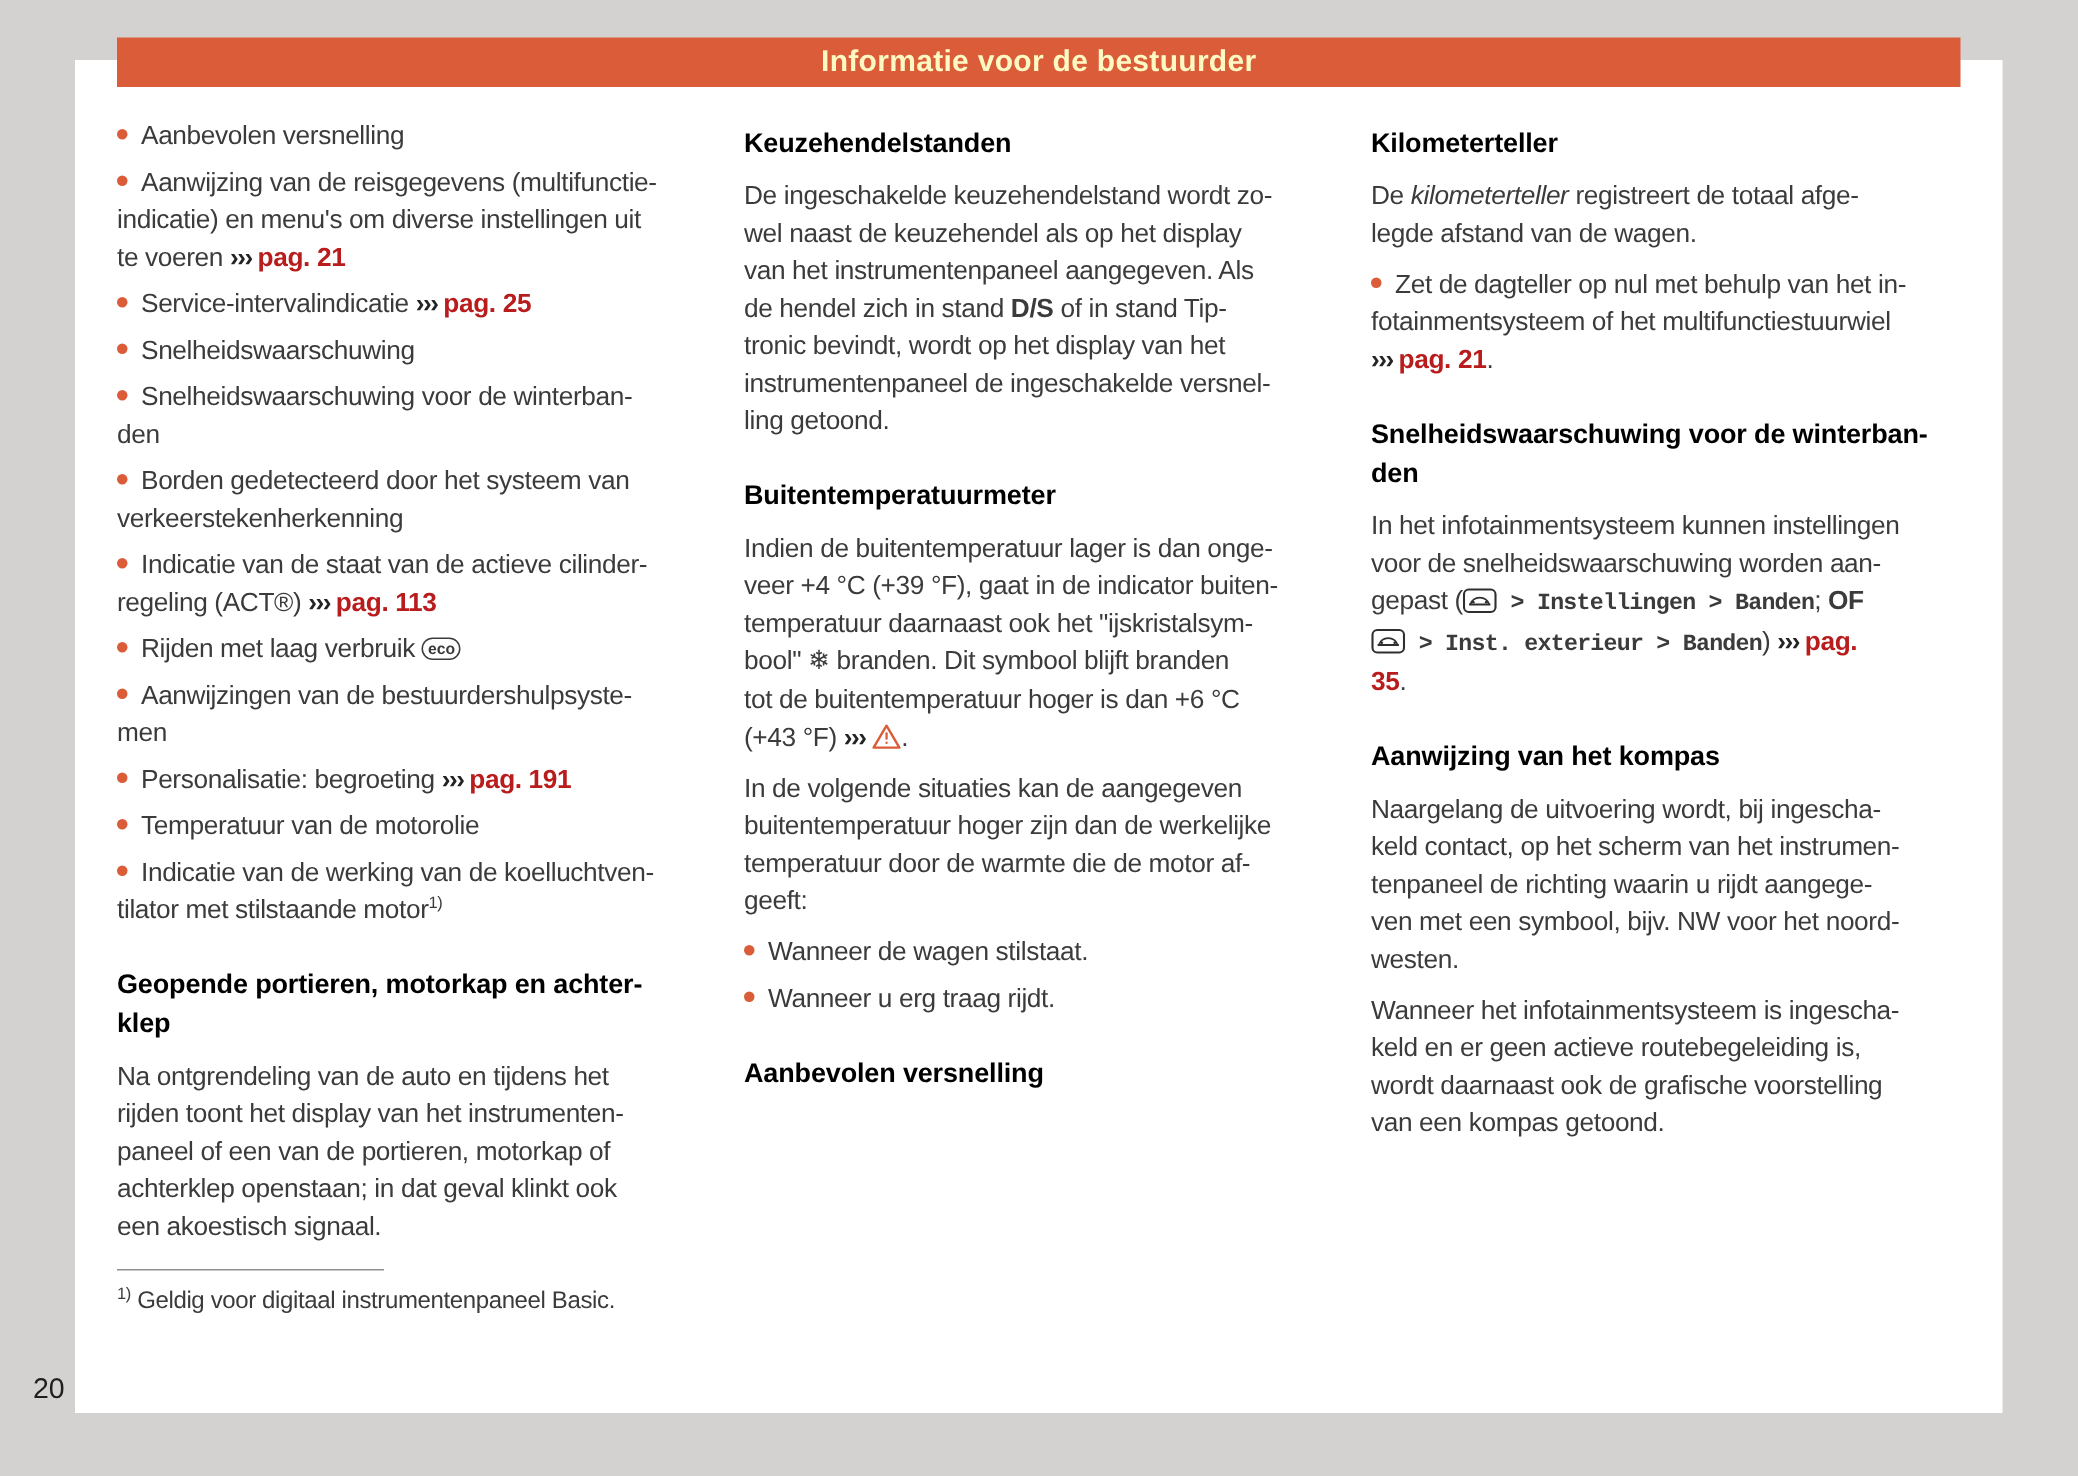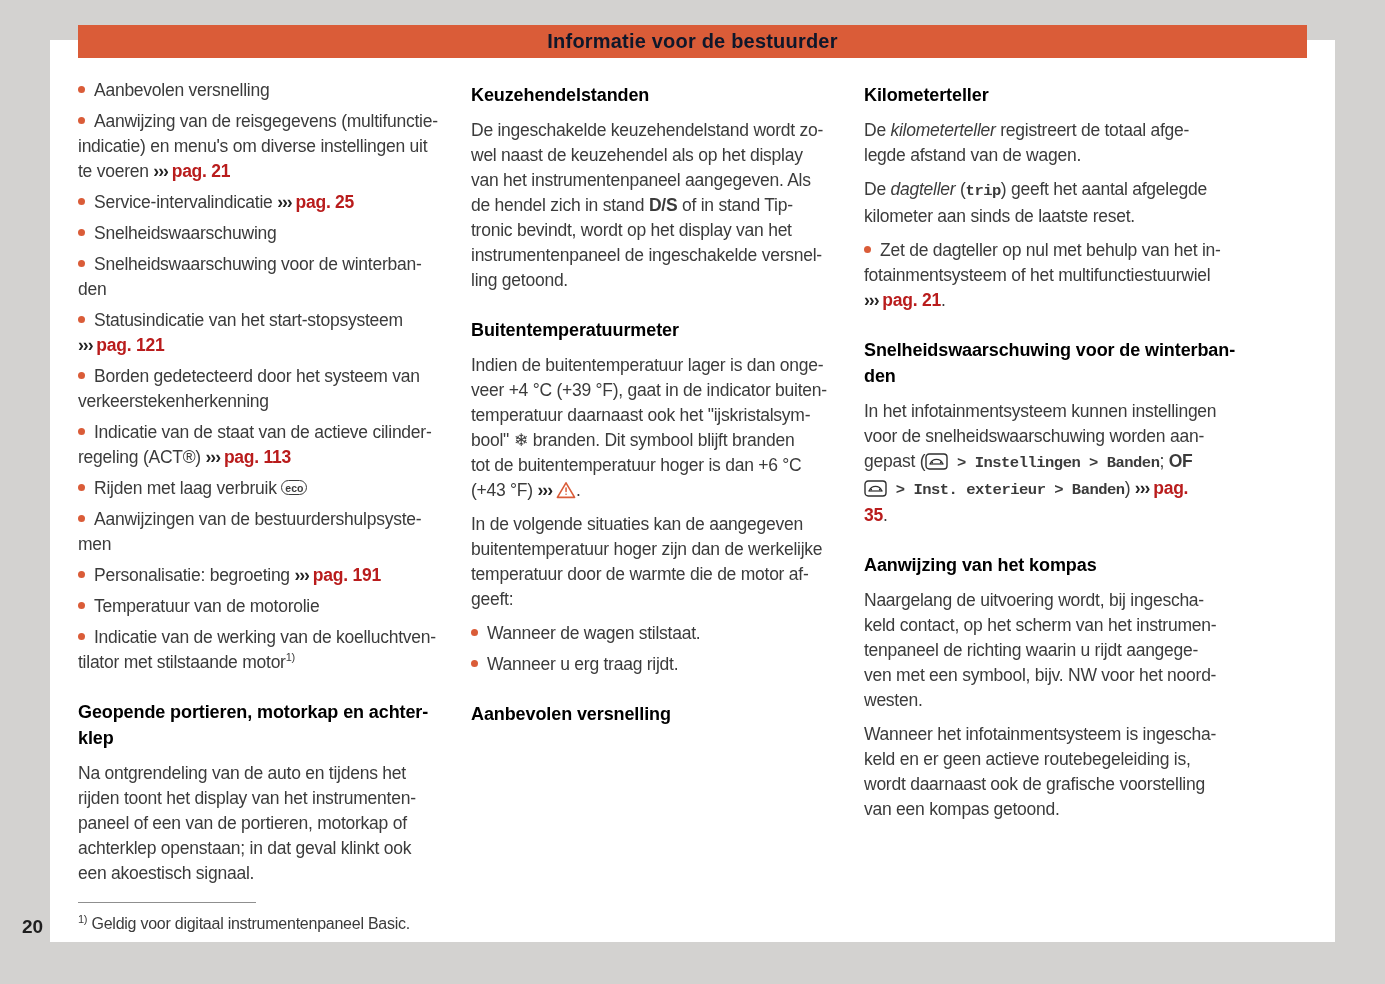--- a/index.html
+++ b/index.html
@@ -19,25 +19,25 @@
   .page{
     position:absolute;left:50px;top:40px;width:1285px;height:902px;
     background:var(--page-bg);
   }
   .header-bar{
     position:absolute;left:78px;top:25px;width:1229px;height:33px;
     background:var(--accent);z-index:3;
     display:flex;align-items:center;justify-content:center;
   }
   .header-bar span{
-    color:#0f172a;font-weight:700;font-size:20px;letter-spacing:.2px;
+    color:#fef9c3;font-weight:700;font-size:20px;letter-spacing:.2px;
   }
   .columns{
     position:absolute;left:78px;top:78px;width:1229px;z-index:2;
-    display:flex;
+    display:flex;gap:25px;
   }
   .col{width:393px;font-size:17.5px;line-height:25px;letter-spacing:-0.25px;}
   .block{margin:0;}
   .block.p{margin:0 0 9px;}
   .block.bullet{margin:0 0 6px;}
   .block.heading{
     font-weight:700;font-size:18px;color:#000000;
     margin:24px 0 10px;line-height:26px;letter-spacing:-0.1px;
   }
   .block.heading:first-child{margin-top:4px;}
@@ -50,21 +50,21 @@
   .seg-mono{font-family:"Liberation Mono","DejaVu Sans Mono",monospace;font-weight:700;font-size:15.5px;letter-spacing:-0.5px;}
   .seg-chev{font-weight:700;color:#242424;letter-spacing:-1px;}
   .seg-pag{font-weight:700;color:#b91c1c;}
   sup.seg-sup{font-size:11px;line-height:0;vertical-align:super;}
   .block.rule{
     width:178px;border-top:1px solid #8F8F8F;margin:16px 0 10px;height:0;
   }
   .block.footnote{font-size:16px;line-height:22px;}
   .page-num{
     position:absolute;left:22px;top:916px;z-index:4;
-    font-weight:700;font-size:19px;color:#1F1F1F;
+    font-weight:400;font-size:19px;color:#1F1F1F;
   }
   .ic{display:inline-block;}
   .eco-oval{
     display:inline-block;border:1.5px solid #3C3C3C;border-radius:9px;
     font-size:10.5px;font-weight:700;line-height:12px;padding:1px 3px 0 3px;
     vertical-align:2px;letter-spacing:0;
   }
   .snow{color:#3C3C3C;font-family:"DejaVu Sans",sans-serif;}
   .svg-ic svg{vertical-align:-3px;}
 </style>
@@ -77,21 +77,20 @@
   <span>Informatie voor de bestuurder</span>
 </div>
 
 <div class="columns">
   <div class="col">
       <div class="block bullet"><span class="dot"></span><span class="seg seg-plain">Aanbevolen versnelling</span></div>
       <div class="block bullet"><span class="dot"></span><span class="seg seg-plain">Aanwijzing van de reisgegevens (multifunctie-<br>indicatie) en menu's om diverse instellingen uit<br>te voeren </span><span class="seg seg-chev">››› </span><span class="seg seg-pag">pag. 21</span></div>
       <div class="block bullet"><span class="dot"></span><span class="seg seg-plain">Service-intervalindicatie </span><span class="seg seg-chev">››› </span><span class="seg seg-pag">pag. 25</span></div>
       <div class="block bullet"><span class="dot"></span><span class="seg seg-plain">Snelheidswaarschuwing</span></div>
       <div class="block bullet"><span class="dot"></span><span class="seg seg-plain">Snelheidswaarschuwing voor de winterban-<br>den</span></div>
-      <div class="block bullet"><span class="dot"></span><span class="seg seg-plain">Statusindicatie van het start-stopsysteem<br></span><span class="seg seg-chev">››› </span><span class="seg seg-pag">pag. 121</span></div>
       <div class="block bullet"><span class="dot"></span><span class="seg seg-plain">Borden gedetecteerd door het systeem van<br>verkeerstekenherkenning</span></div>
       <div class="block bullet"><span class="dot"></span><span class="seg seg-plain">Indicatie van de staat van de actieve cilinder-<br>regeling (ACT®) </span><span class="seg seg-chev">››› </span><span class="seg seg-pag">pag. 113</span></div>
       <div class="block bullet"><span class="dot"></span><span class="seg seg-plain">Rijden met laag verbruik </span><span class="ic"><span class="eco-oval">eco</span></span></div>
       <div class="block bullet"><span class="dot"></span><span class="seg seg-plain">Aanwijzingen van de bestuurdershulpsyste-<br>men</span></div>
       <div class="block bullet"><span class="dot"></span><span class="seg seg-plain">Personalisatie: begroeting </span><span class="seg seg-chev">››› </span><span class="seg seg-pag">pag. 191</span></div>
       <div class="block bullet"><span class="dot"></span><span class="seg seg-plain">Temperatuur van de motorolie</span></div>
       <div class="block bullet"><span class="dot"></span><span class="seg seg-plain">Indicatie van de werking van de koelluchtven-<br>tilator met stilstaande motor</span><sup class="seg seg-sup">1)</sup></div>
       <div class="block heading"><span class="seg seg-plain">Geopende portieren, motorkap en achter-<br>klep</span></div>
       <div class="block p"><span class="seg seg-plain">Na ontgrendeling van de auto en tijdens het<br>rijden toont het display van het instrumenten-<br>paneel of een van de portieren, motorkap of<br>achterklep openstaan; in dat geval klinkt ook<br>een akoestisch signaal.</span></div>
       <div class="block rule"></div>
@@ -107,21 +106,20 @@
               <rect x="9.3" y="12.4" width="1.5" height="1.6" rx="0.7" fill="#DA5C38"></rect>
             </svg></span></span><span class="seg seg-plain">.</span></div>
       <div class="block p"><span class="seg seg-plain">In de volgende situaties kan de aangegeven<br>buitentemperatuur hoger zijn dan de werkelijke<br>temperatuur door de warmte die de motor af-<br>geeft:</span></div>
       <div class="block bullet"><span class="dot"></span><span class="seg seg-plain">Wanneer de wagen stilstaat.</span></div>
       <div class="block bullet"><span class="dot"></span><span class="seg seg-plain">Wanneer u erg traag rijdt.</span></div>
       <div class="block heading"><span class="seg seg-plain">Aanbevolen versnelling</span></div>
     </div>
   <div class="col">
       <div class="block heading"><span class="seg seg-plain">Kilometerteller</span></div>
       <div class="block p"><span class="seg seg-plain">De </span><span class="seg seg-i">kilometerteller</span><span class="seg seg-plain"> registreert de totaal afge-<br>legde afstand van de wagen.</span></div>
-      <div class="block p"><span class="seg seg-plain">De </span><span class="seg seg-i">dagteller</span><span class="seg seg-plain"> (</span><span class="seg seg-mono">trip</span><span class="seg seg-plain">) geeft het aantal afgelegde<br>kilometer aan sinds de laatste reset.</span></div>
       <div class="block bullet"><span class="dot"></span><span class="seg seg-plain">Zet de dagteller op nul met behulp van het in-<br>fotainmentsysteem of het multifunctiestuurwiel<br></span><span class="seg seg-chev">››› </span><span class="seg seg-pag">pag. 21</span><span class="seg seg-plain">.</span></div>
       <div class="block heading"><span class="seg seg-plain">Snelheidswaarschuwing voor de winterban-<br>den</span></div>
       <div class="block p"><span class="seg seg-plain">In het infotainmentsysteem kunnen instellingen<br>voor de snelheidswaarschuwing worden aan-<br>gepast (</span><span class="ic"><span class="svg-ic"><svg width="23" height="17" viewBox="0 0 23 17">
               <rect x="1" y="1" width="21" height="15" rx="3.2" fill="none" stroke="#2F2F2F" stroke-width="1.4"></rect>
               <path d="M5.2 11 q1.6-4.6 6.3-4.6 q4.7 0 6.3 4.6" fill="none" stroke="#2F2F2F" stroke-width="1.2"></path>
               <line x1="4.4" y1="11" x2="18.6" y2="11" stroke="#2F2F2F" stroke-width="1.2"></line>
               <circle cx="7.2" cy="9.5" r="0.9" fill="#2F2F2F"></circle>
               <circle cx="15.8" cy="9.5" r="0.9" fill="#2F2F2F"></circle>
             </svg></span></span><span class="seg seg-mono"> &gt; Instellingen &gt; Banden</span><span class="seg seg-plain">; </span><span class="seg seg-b">OF</span><span class="seg seg-plain"><br></span><span class="ic"><span class="svg-ic"><svg width="23" height="17" viewBox="0 0 23 17">
               <rect x="1" y="1" width="21" height="15" rx="3.2" fill="none" stroke="#2F2F2F" stroke-width="1.4"></rect>

